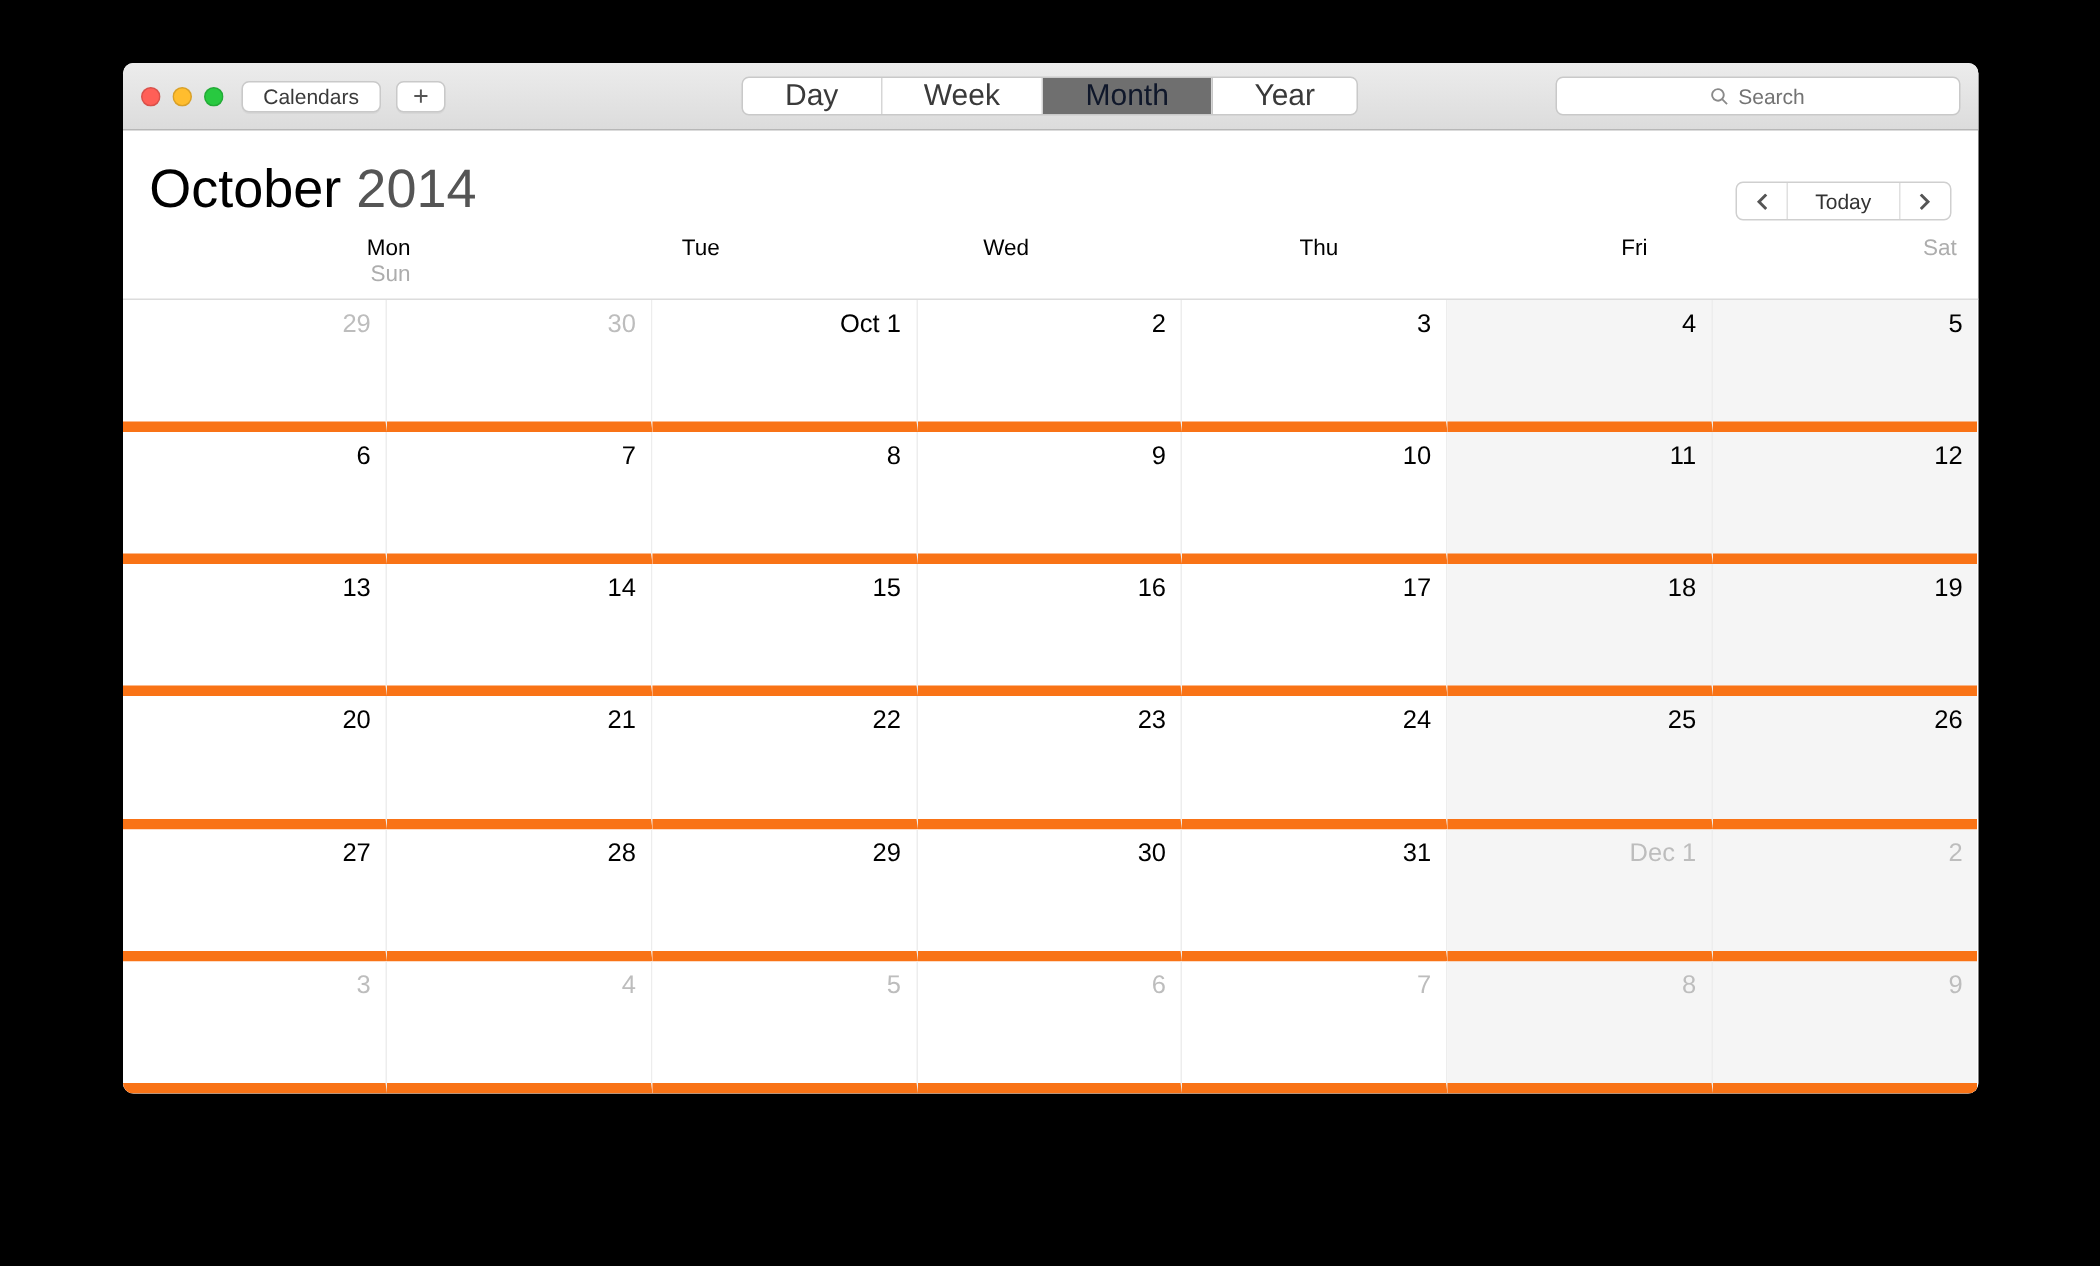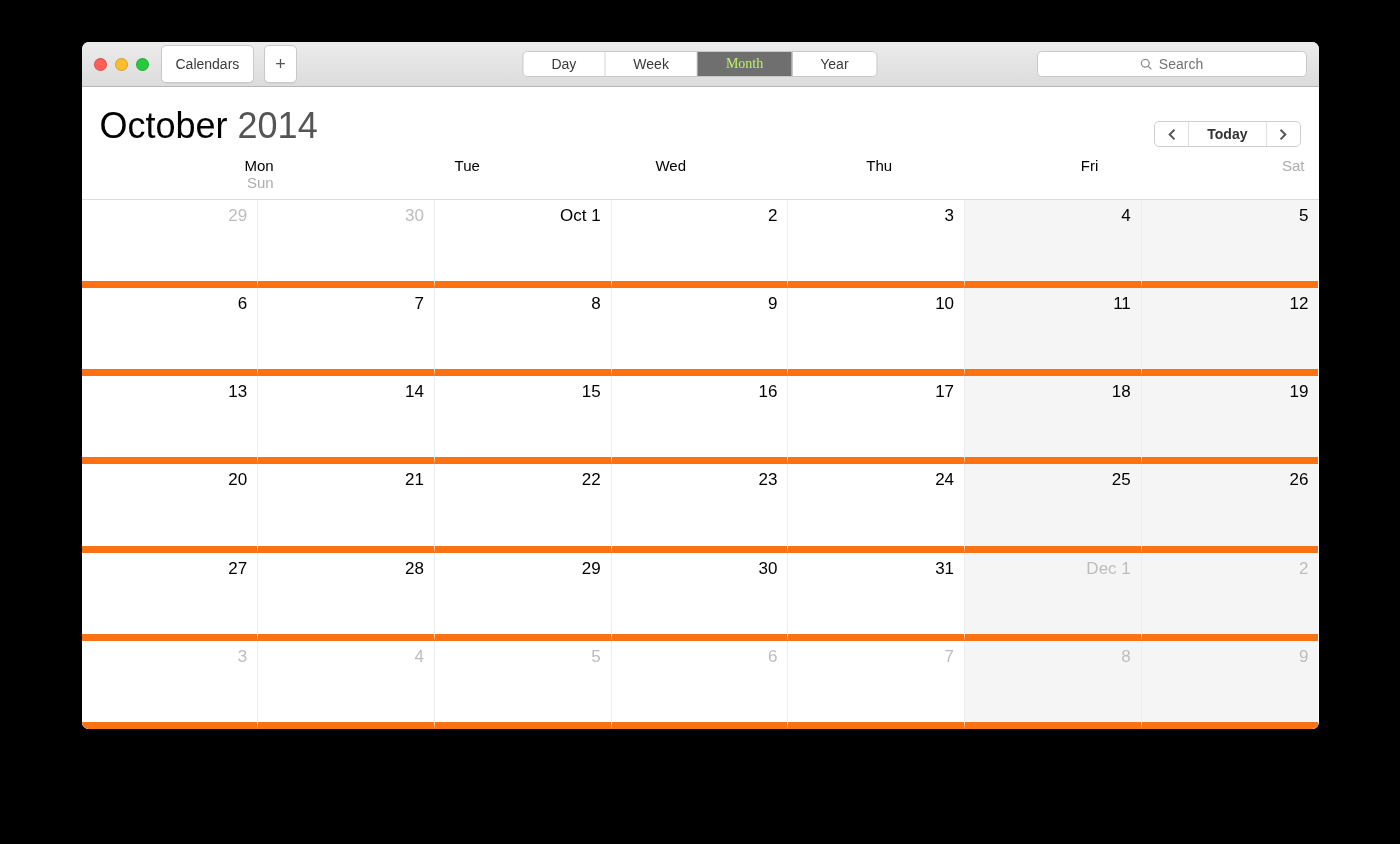--- a/index.html
+++ b/index.html
@@ -37,21 +37,21 @@
   .traffic { display: flex; gap: 8px; margin-right: 2px; }
   .traffic .dot {
     width: 13px; height: 13px; border-radius: 50%;
     border: 0.5px solid rgba(0,0,0,0.15);
   }
   .dot.red { background: #ff5f57; }
   .dot.yellow { background: #ffbd2e; }
   .dot.green { background: #28c940; }
 
   .tb-btn {
-    height: 38px;
+    height: 21px;
     background: #fff;
     border: 1px solid #c9c9c9;
     border-radius: 5px;
     font-size: 14px;
     color: #3a3a3a;
     padding: 0 14px;
     display: inline-flex;
     align-items: center;
     justify-content: center;
     box-shadow: 0 1px 0 rgba(0,0,0,0.04);
@@ -67,29 +67,28 @@
     display: flex;
     border: 1px solid #c9c9c9;
     border-radius: 5px;
     overflow: hidden;
     background: #fff;
   }
   .view-seg .seg {
     padding: 0 28px;
     display: flex;
     align-items: center;
-    font-size: 14px;
+    font-size: 20px;
     color: #3a3a3a;
     border-right: 1px solid #d6d6d6;
   }
   .view-seg .seg:last-child { border-right: none; }
   .view-seg .seg.active {
     background: #6f6f6f;
-    color: #bef264;
-    font-family: Liberation Serif, serif;
+    color: #0f172a;
   }
 
   .search {
     margin-left: auto;
     height: 26px;
     width: 270px;
     background: #fff;
     border: 1px solid #c9c9c9;
     border-radius: 5px;
     display: flex;
@@ -120,21 +119,21 @@
   }
   .nav-seg .navbtn {
     padding: 0 12px;
     display: flex;
     align-items: center;
     font-size: 14px;
     color: #333;
     border-right: 1px solid #e0e0e0;
   }
   .nav-seg .navbtn:last-child { border-right: none; }
-  .nav-seg .navbtn.today { padding: 0 18px; font-weight: bold; }
+  .nav-seg .navbtn.today { padding: 0 18px; }
   .nav-seg svg { width: 9px; height: 11px; fill: #555; }
 
   
   .dow {
     display: grid;
     grid-template-columns: repeat(6, 1fr);
     padding: 0 0 8px 0;
     border-bottom: 1px solid #dcdcdc;
   }
   .dow .lbl {

